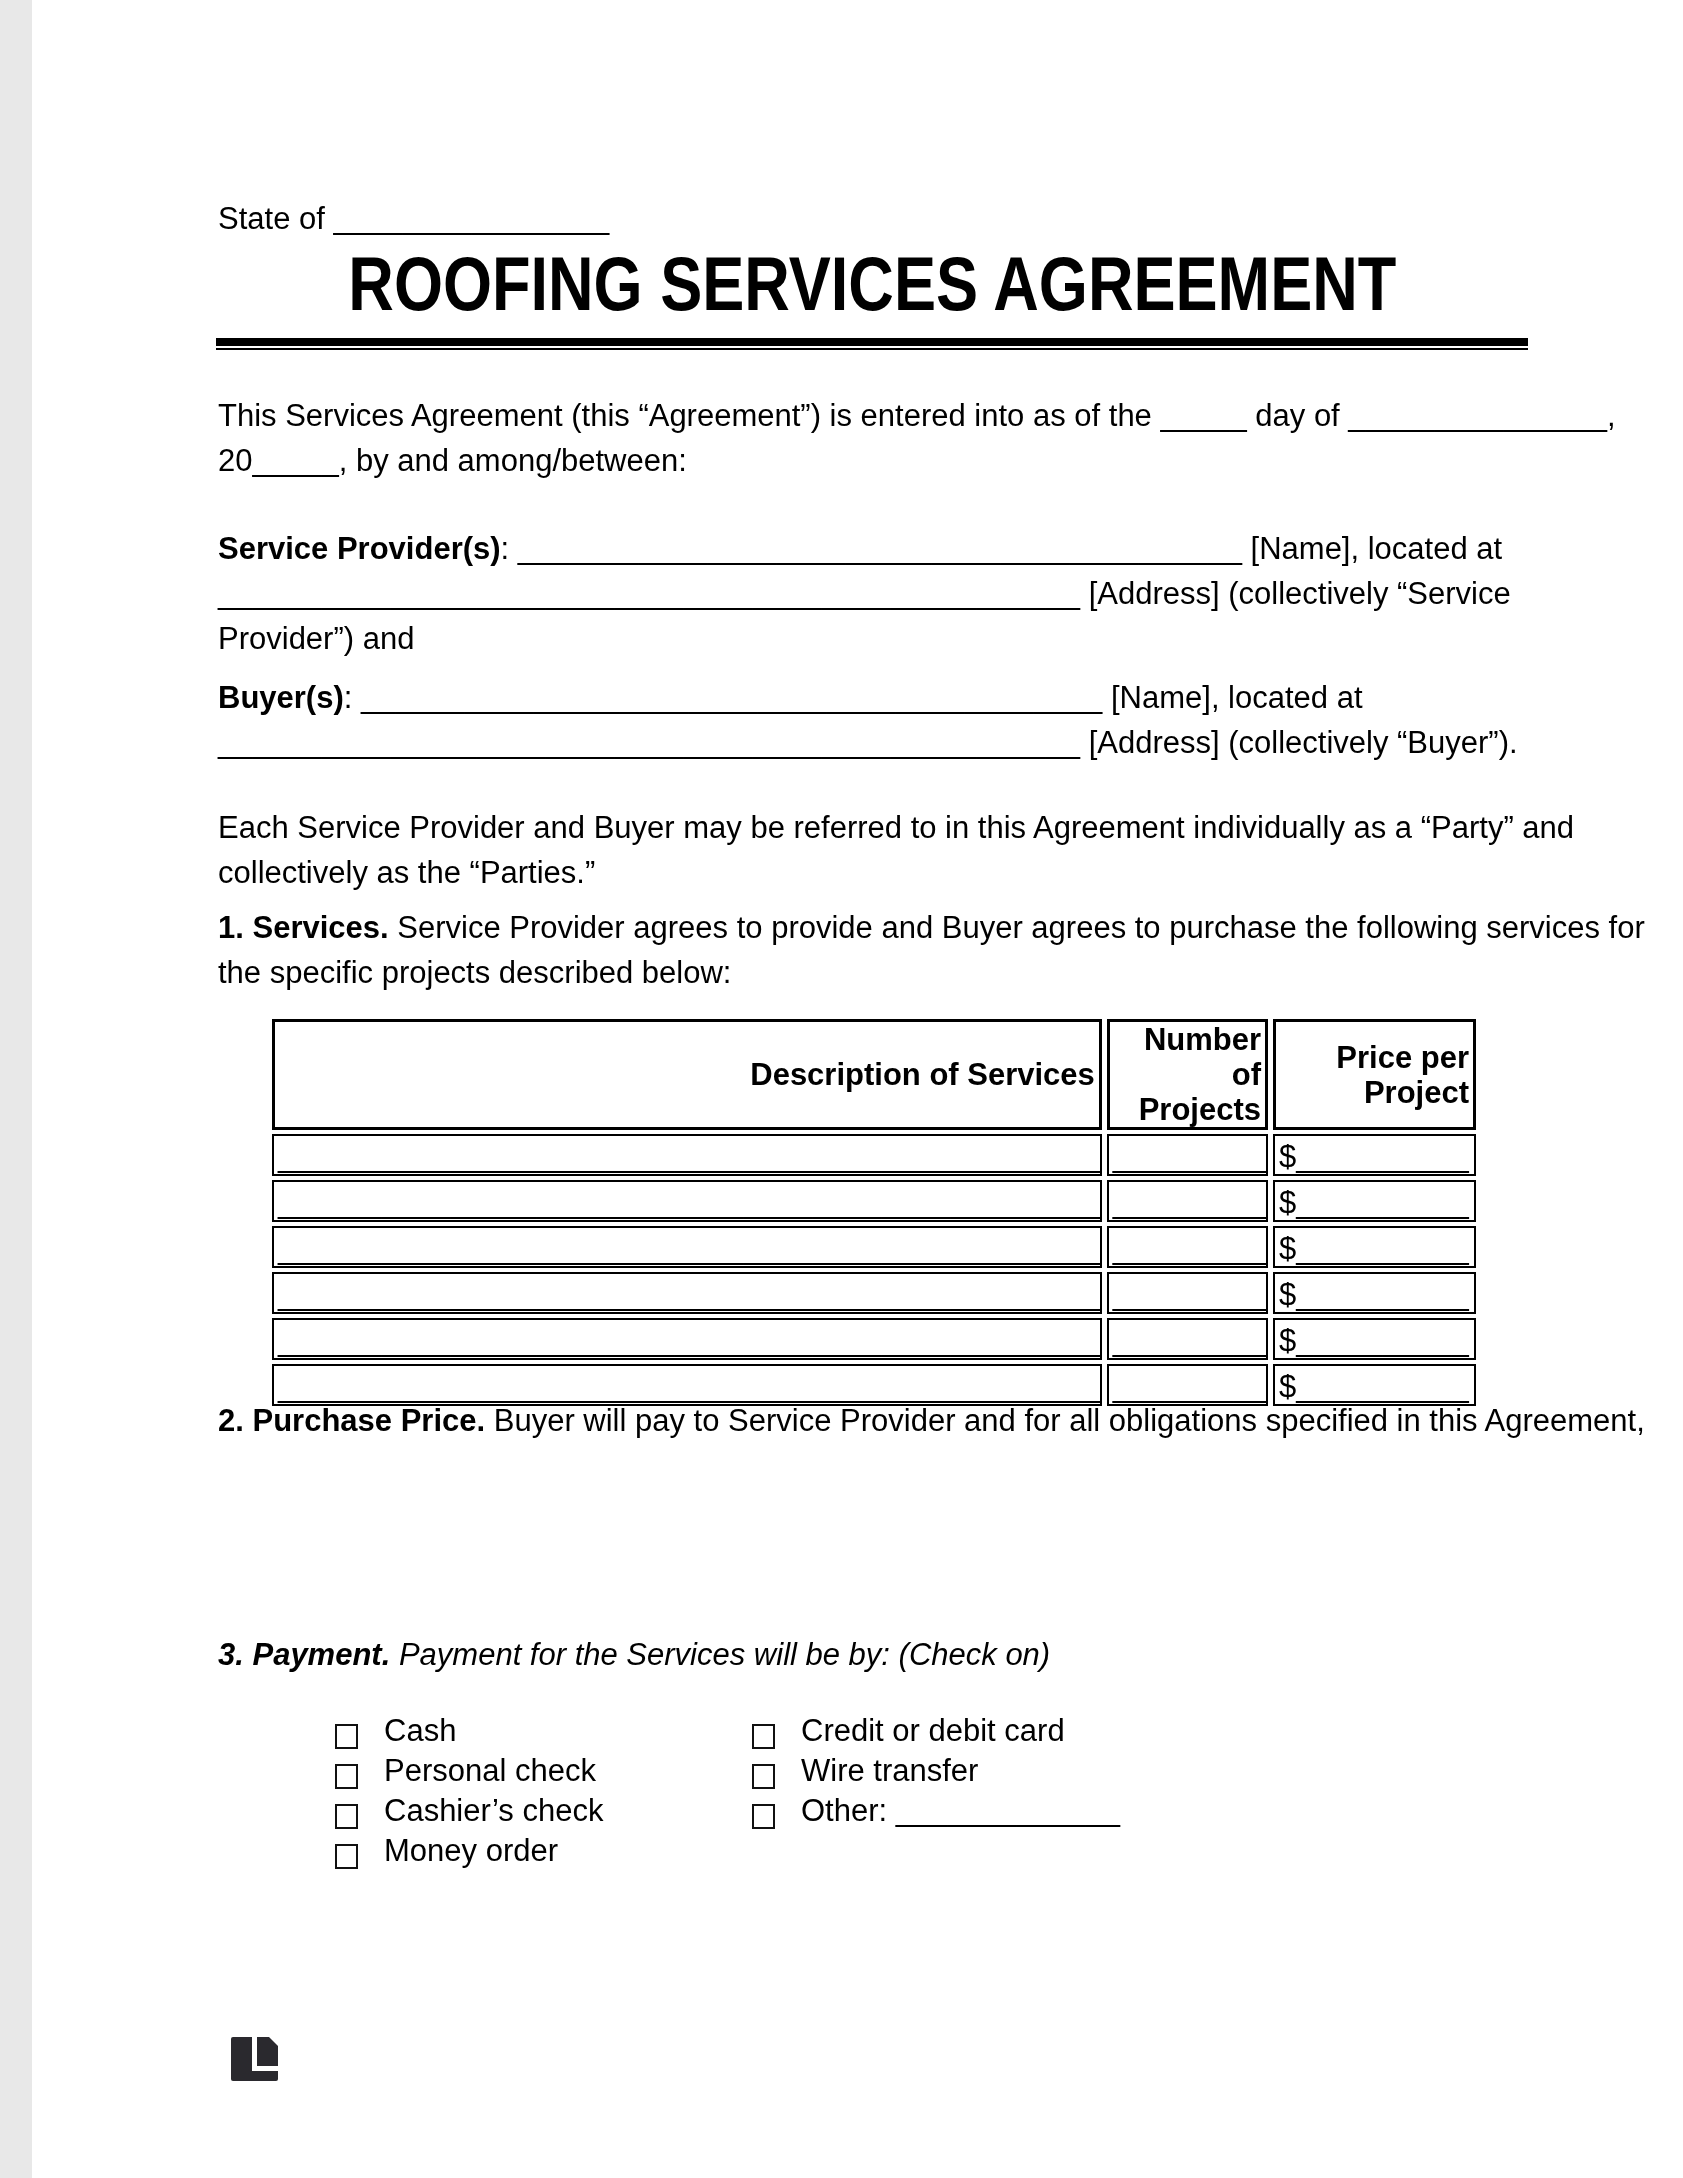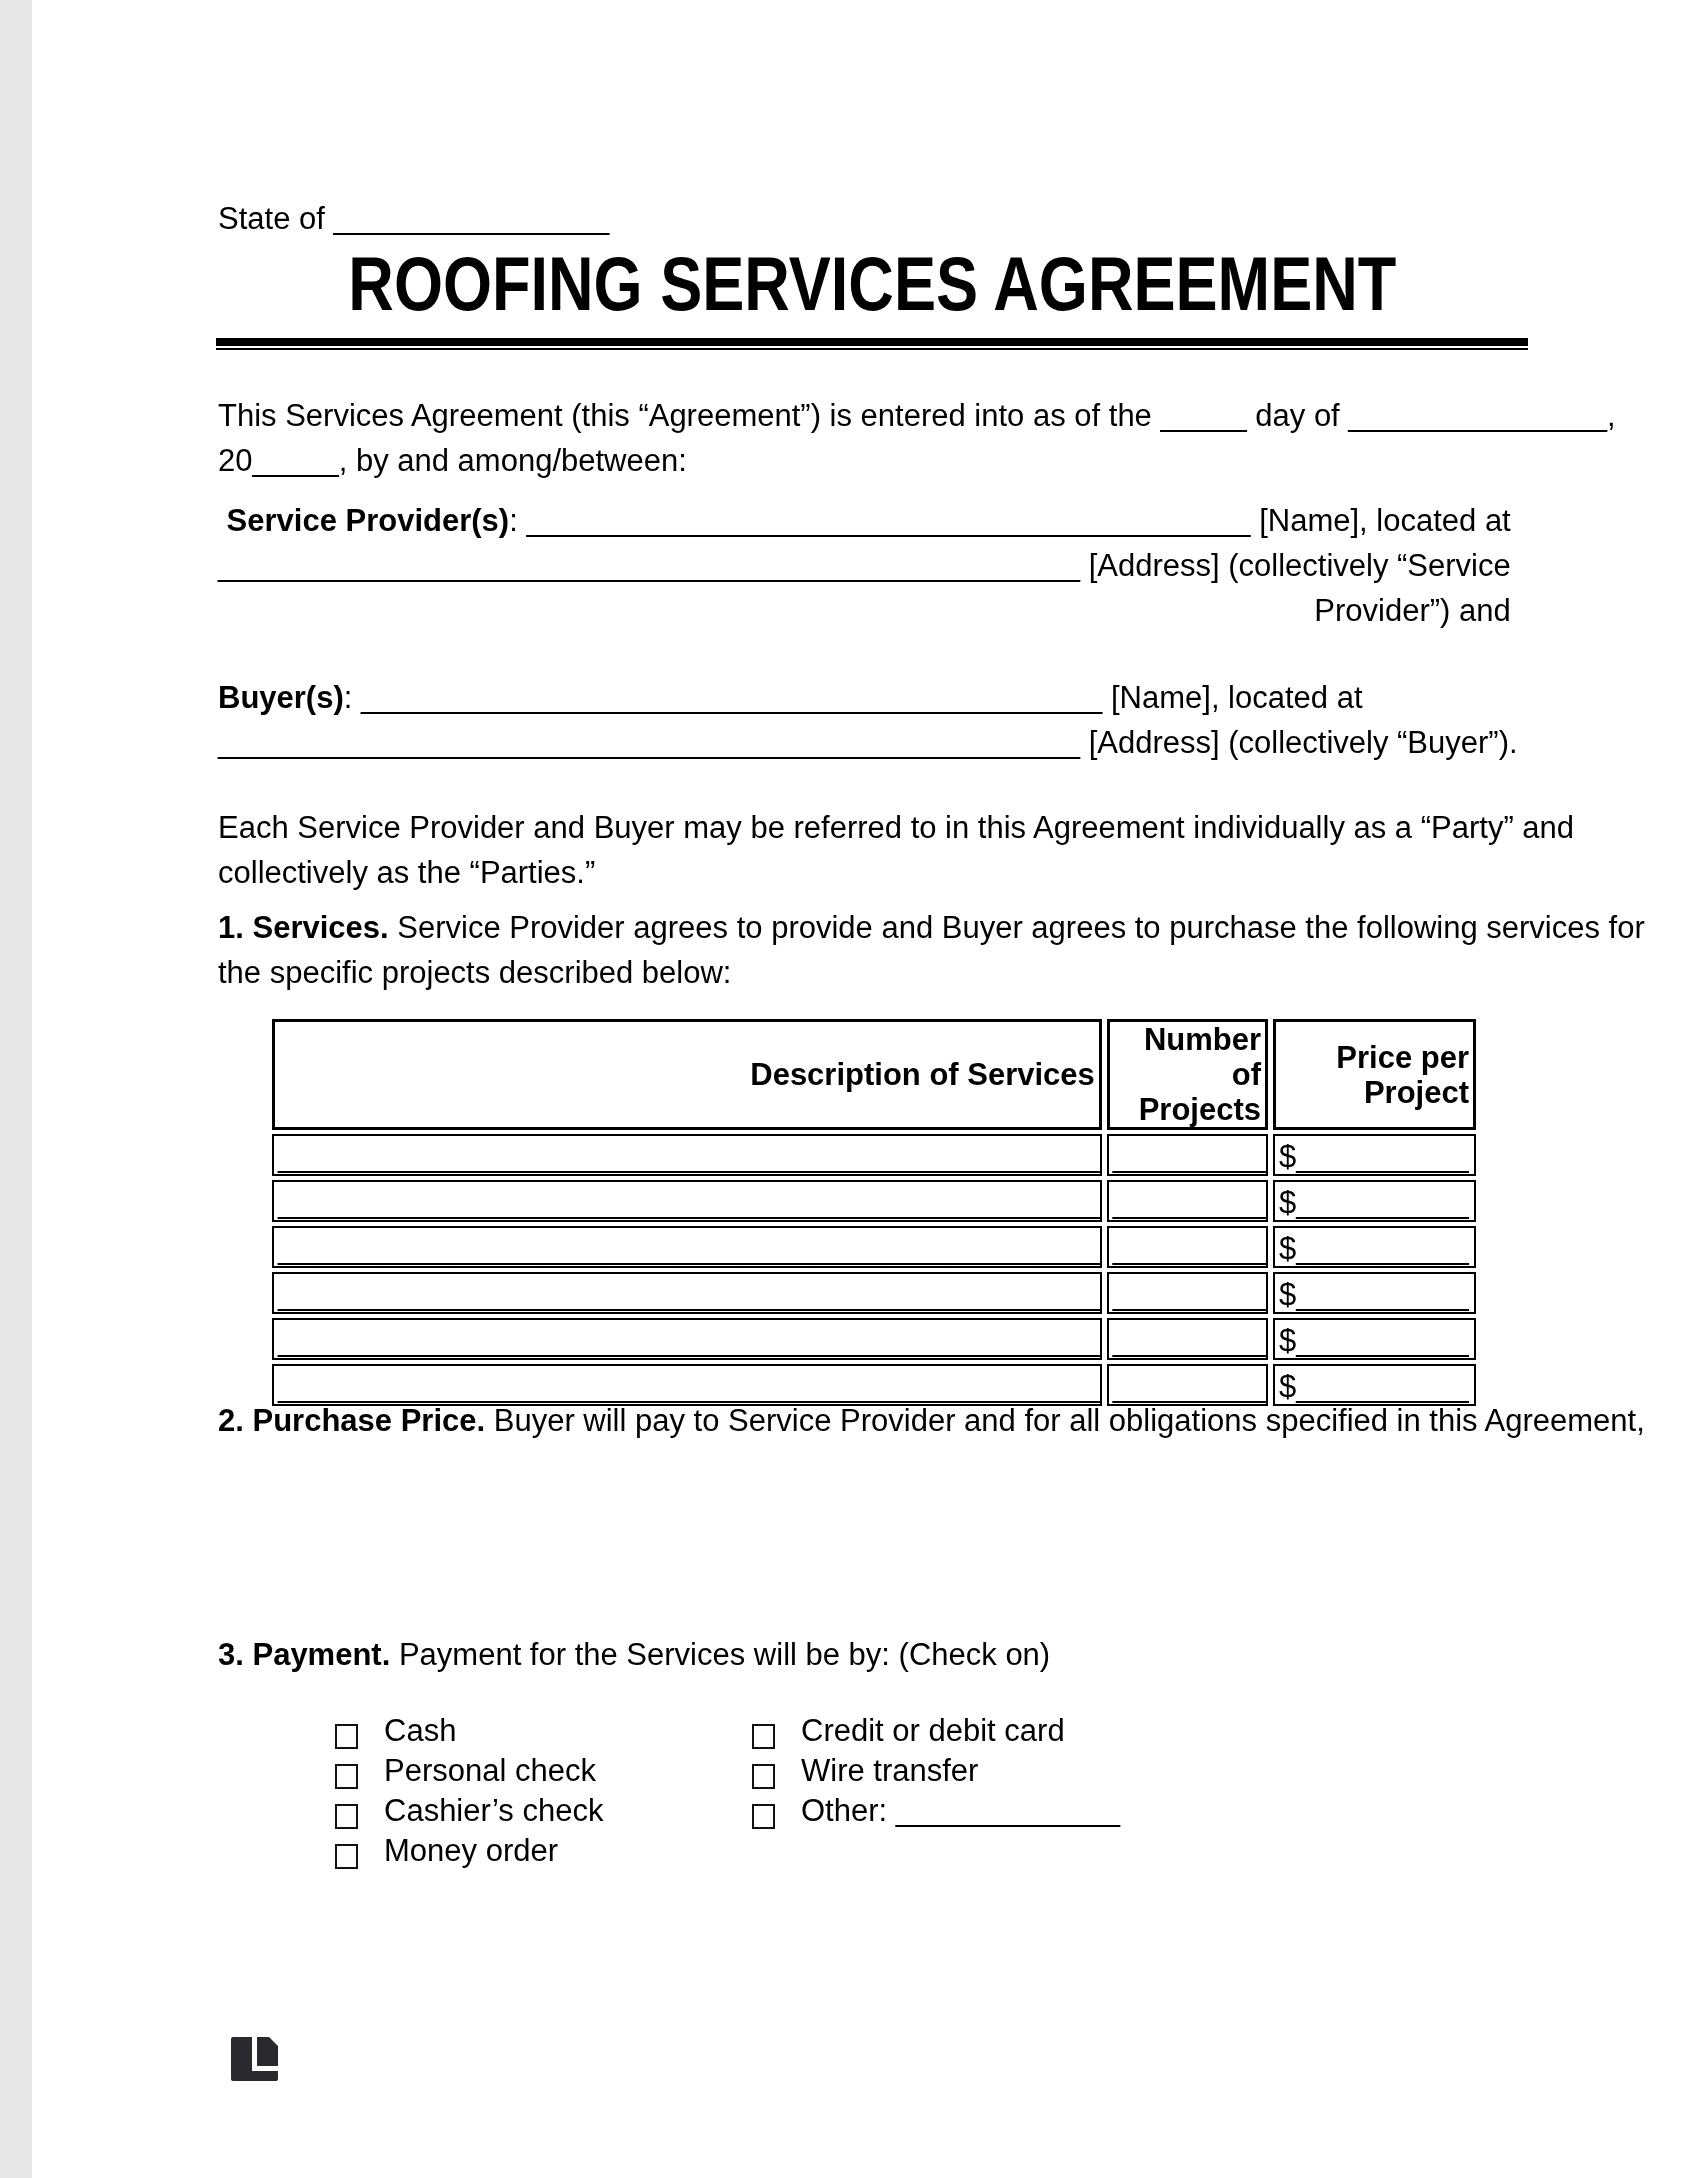--- a/index.html
+++ b/index.html
@@ -21,27 +21,27 @@
   .title-text{
     display:inline-block;
     font-size:76px;font-weight:bold;line-height:79px;
     transform:scaleX(0.83);transform-origin:center;
     white-space:nowrap;letter-spacing:0px;
   }
   .rule{left:184px;top:338px;width:1312px;height:12px;
     border-top:8px solid #000;border-bottom:2px solid #000;box-sizing:border-box;}
   
   .intro{left:186px;top:393px;}
-  .provider{left:186px;top:498px;text-align:right;}
+  .provider{left:186px;top:526px;}
   .buyer{left:186px;top:675px;}
   .parties{left:186px;top:805px;}
   .sec1{left:186px;top:905px;}
   .sec2{left:186px;top:1398px;}
   .taxes{left:186px;top:1513px;}
-  .sec3{left:186px;top:1632px;}
+  .sec3{left:186px;top:1632px;font-style:italic;}
   
   .table-wrap{left:235px;top:1015px;width:1214px;}
   table.svc{width:100%;border-collapse:separate;border-spacing:5px 4px;table-layout:fixed;}
   col.c-desc{width:69.5%;} col.c-num{width:13.5%;} col.c-price{width:17%;}
   table.svc th{
     border:3px solid #000;height:63px;vertical-align:middle;text-align:right;
     font-size:31px;font-weight:bold;line-height:35px;padding:0 4px;
   }
   table.svc td{
     border:2px solid #000;height:37px;vertical-align:bottom;

